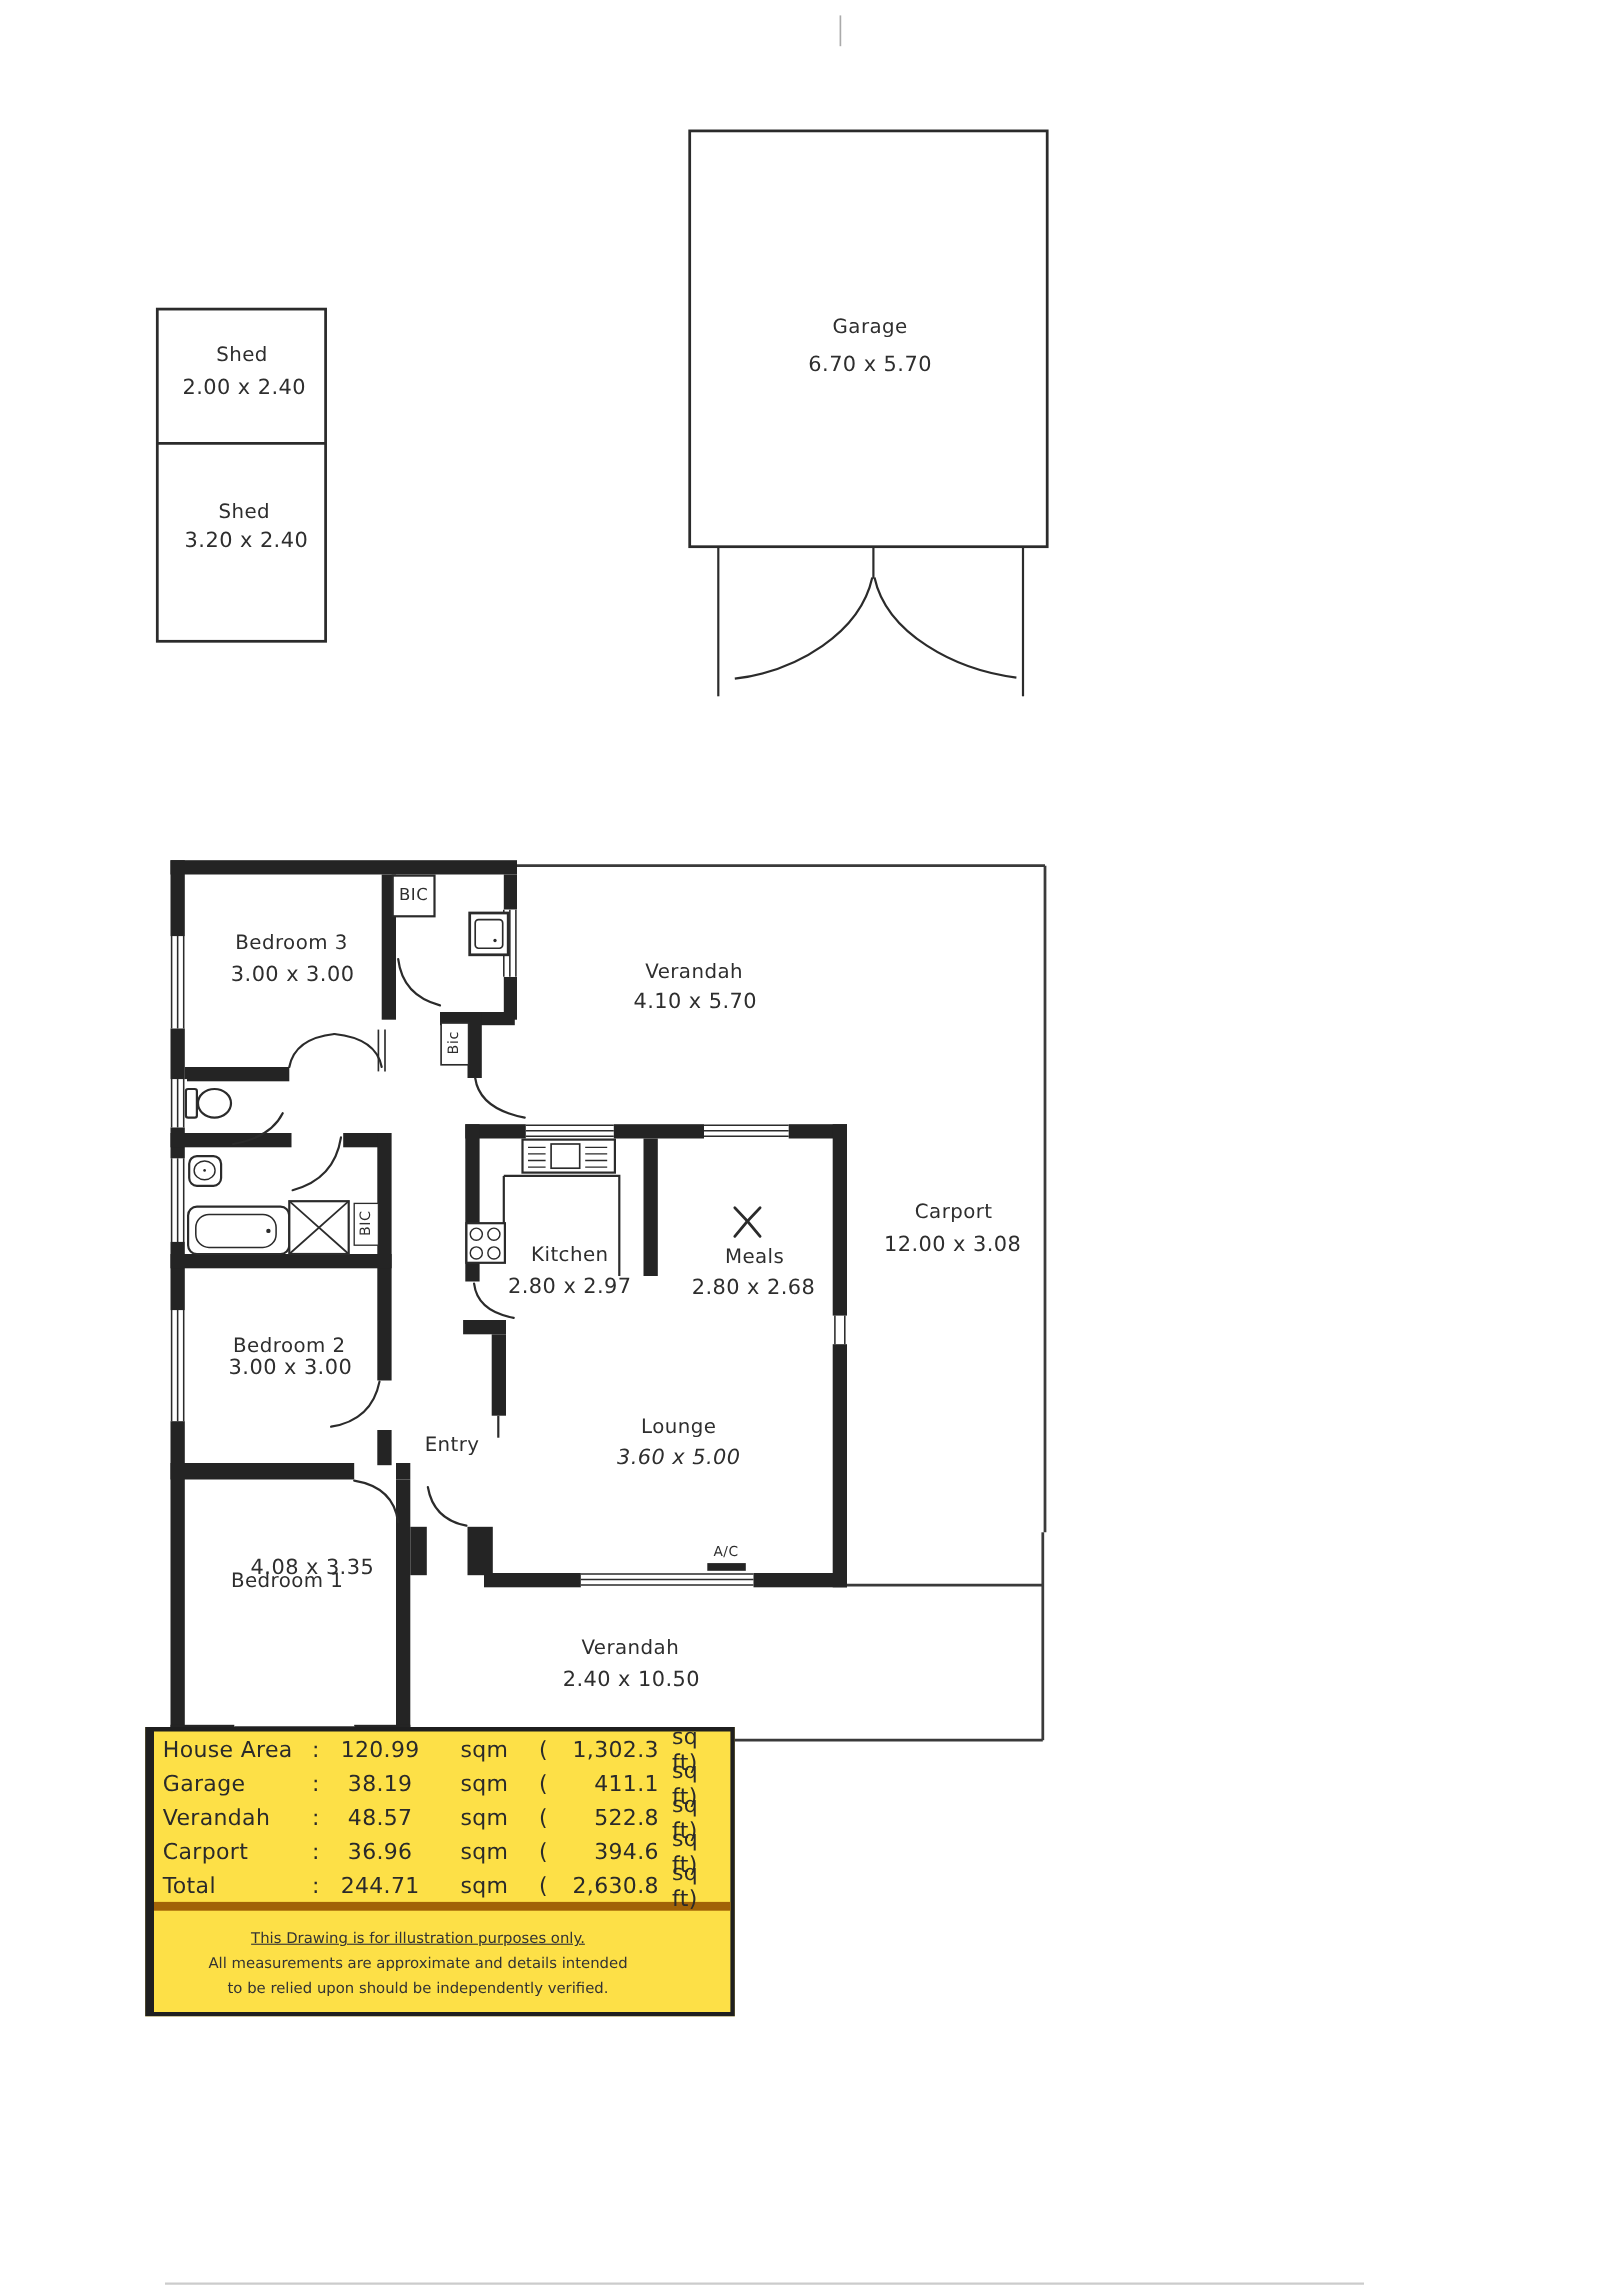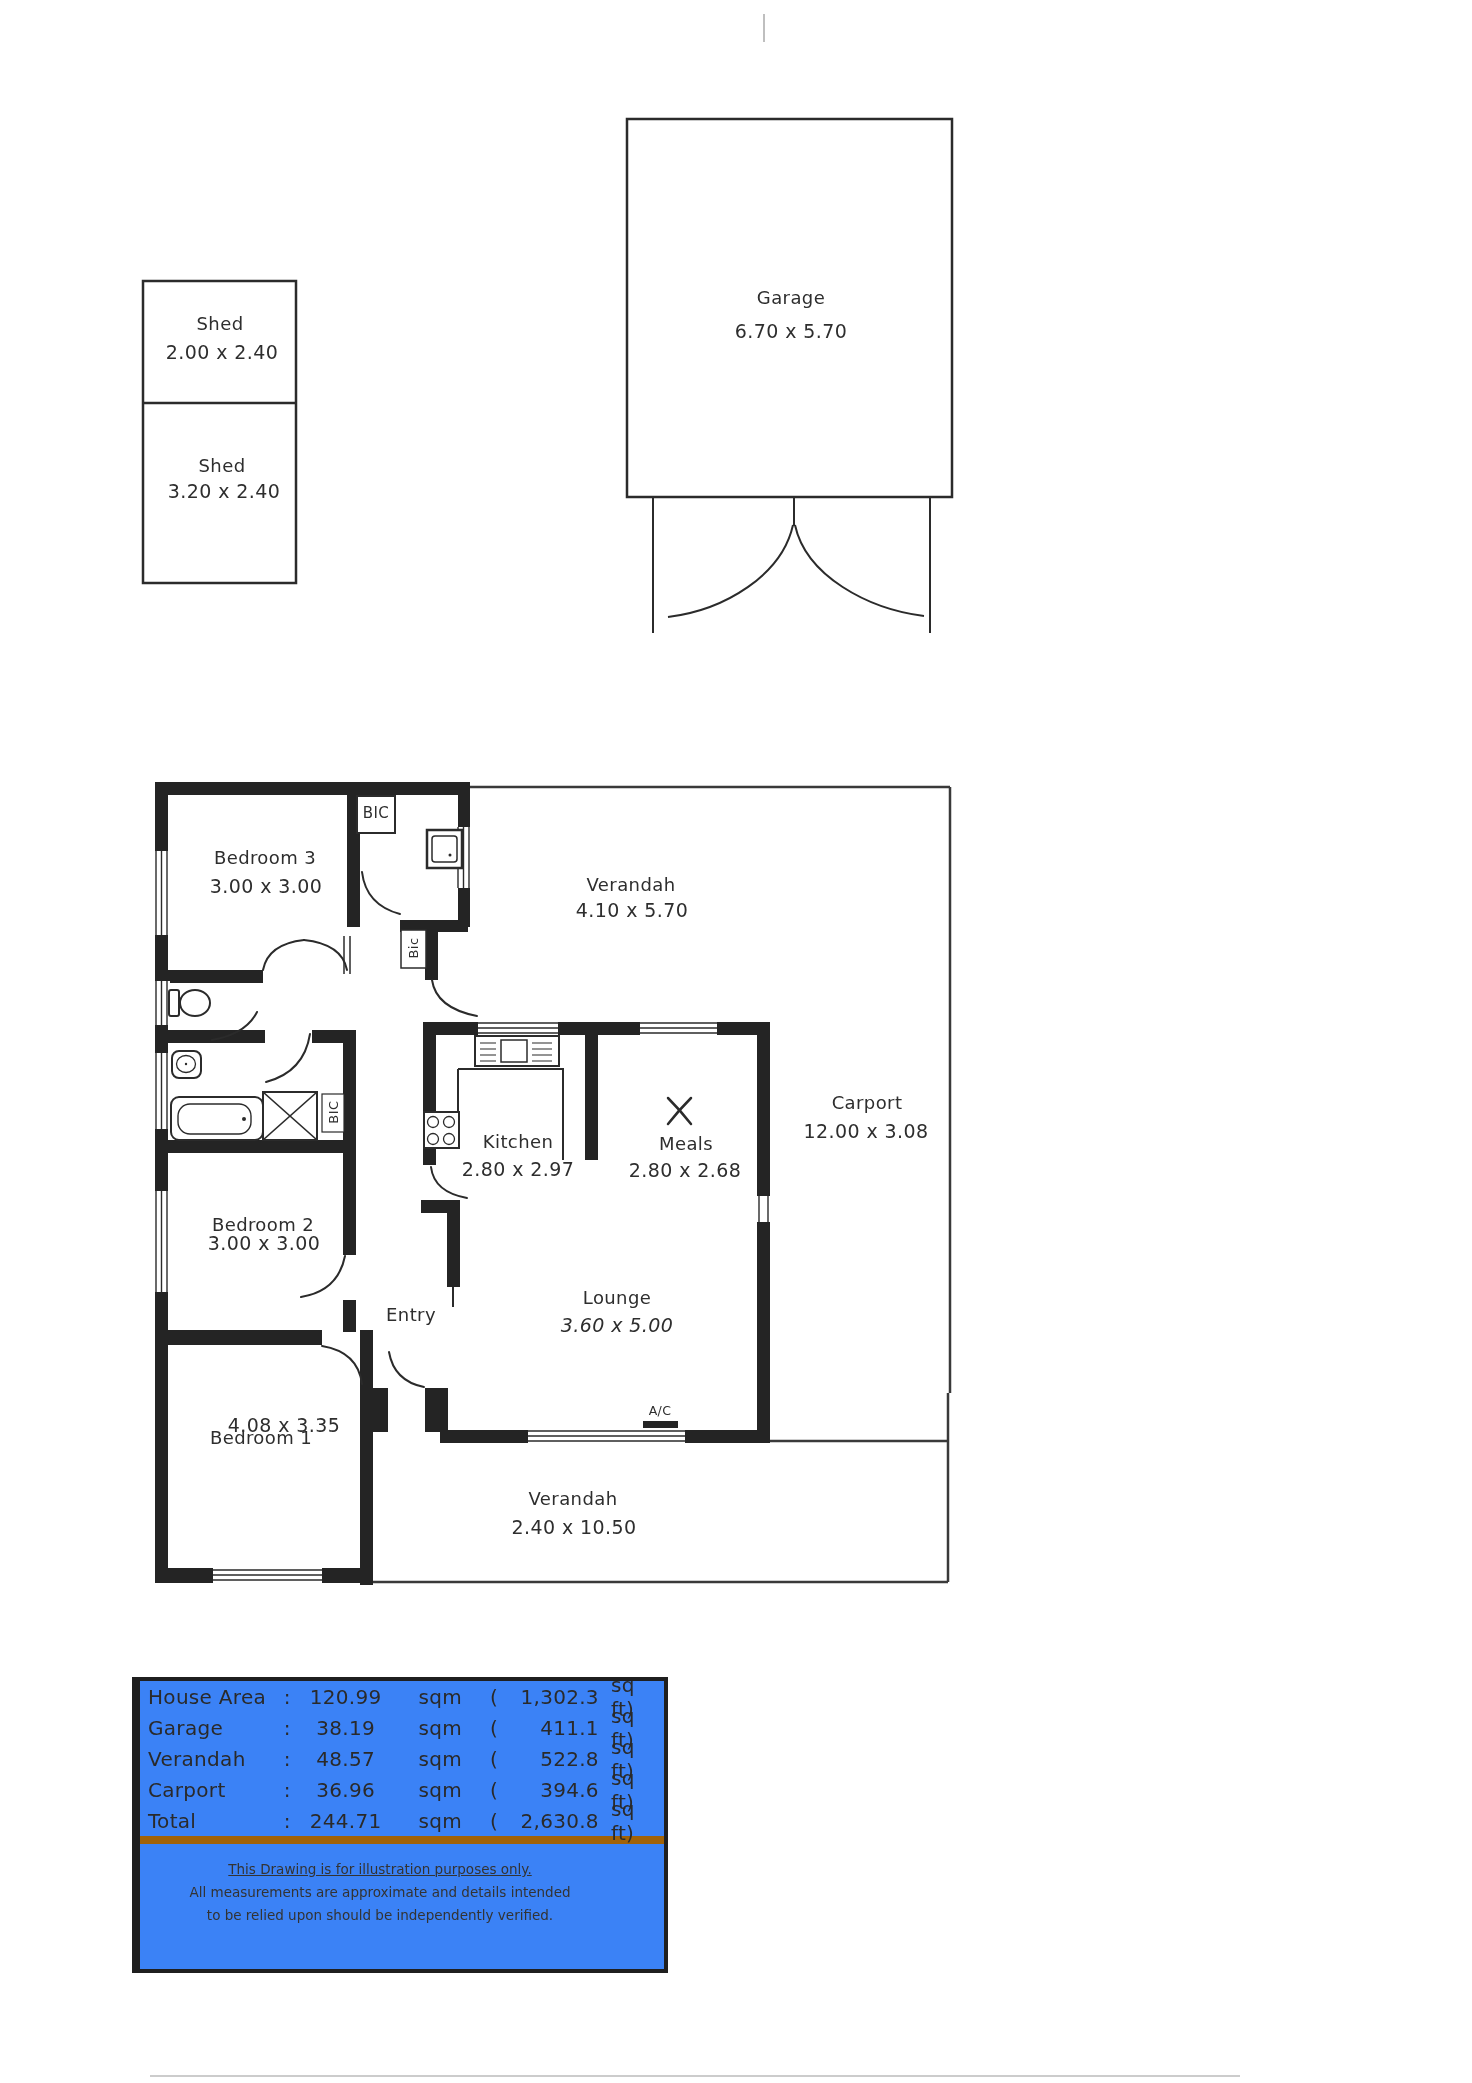--- a/index.html
+++ b/index.html
@@ -7,22 +7,22 @@
         font-family:"DejaVu Sans",sans-serif;color:#2c2c2c;}
   svg.plan{position:absolute;left:0;top:0;}
   .lbl{position:absolute;transform:translate(-50%,-50%);white-space:nowrap;
        font-size:18px;color:#2e2e2e;letter-spacing:.4px;}
   .dim{font-size:19px;}
   .vert{transform:translate(-50%,-50%) rotate(-90deg);}
   .fs15{font-size:15px;}
   .fs13{font-size:13px;letter-spacing:.5px;}
   .fs12{font-size:12.5px;}
   
-  .area-table{position:absolute;left:132px;top:1677px;width:536px;height:296px;
-      box-sizing:border-box;border:4px solid #1f1f1f;border-left-width:8px;background:#3b82f6;}
+  .area-table{position:absolute;left:132px;top:1570px;width:536px;height:263px;
+      box-sizing:border-box;border:4px solid #1f1f1f;border-left-width:8px;background:#fde047;}
   .tbl-rows{height:155px;}
   .trow{display:flex;align-items:center;height:31px;padding-left:8px;font-size:20px;
         letter-spacing:.3px;color:#2a2a2a;}
   .c1{width:137px;}
   .c2{width:20px;}
   .c3{width:85px;text-align:center;}
   .c4{width:70px;padding-left:18px;box-sizing:content-box;text-align:center;}
   .c5{width:25px;margin-left:15px;}
   .c6{width:85px;text-align:right;}
   .c7{padding-left:12px;}

